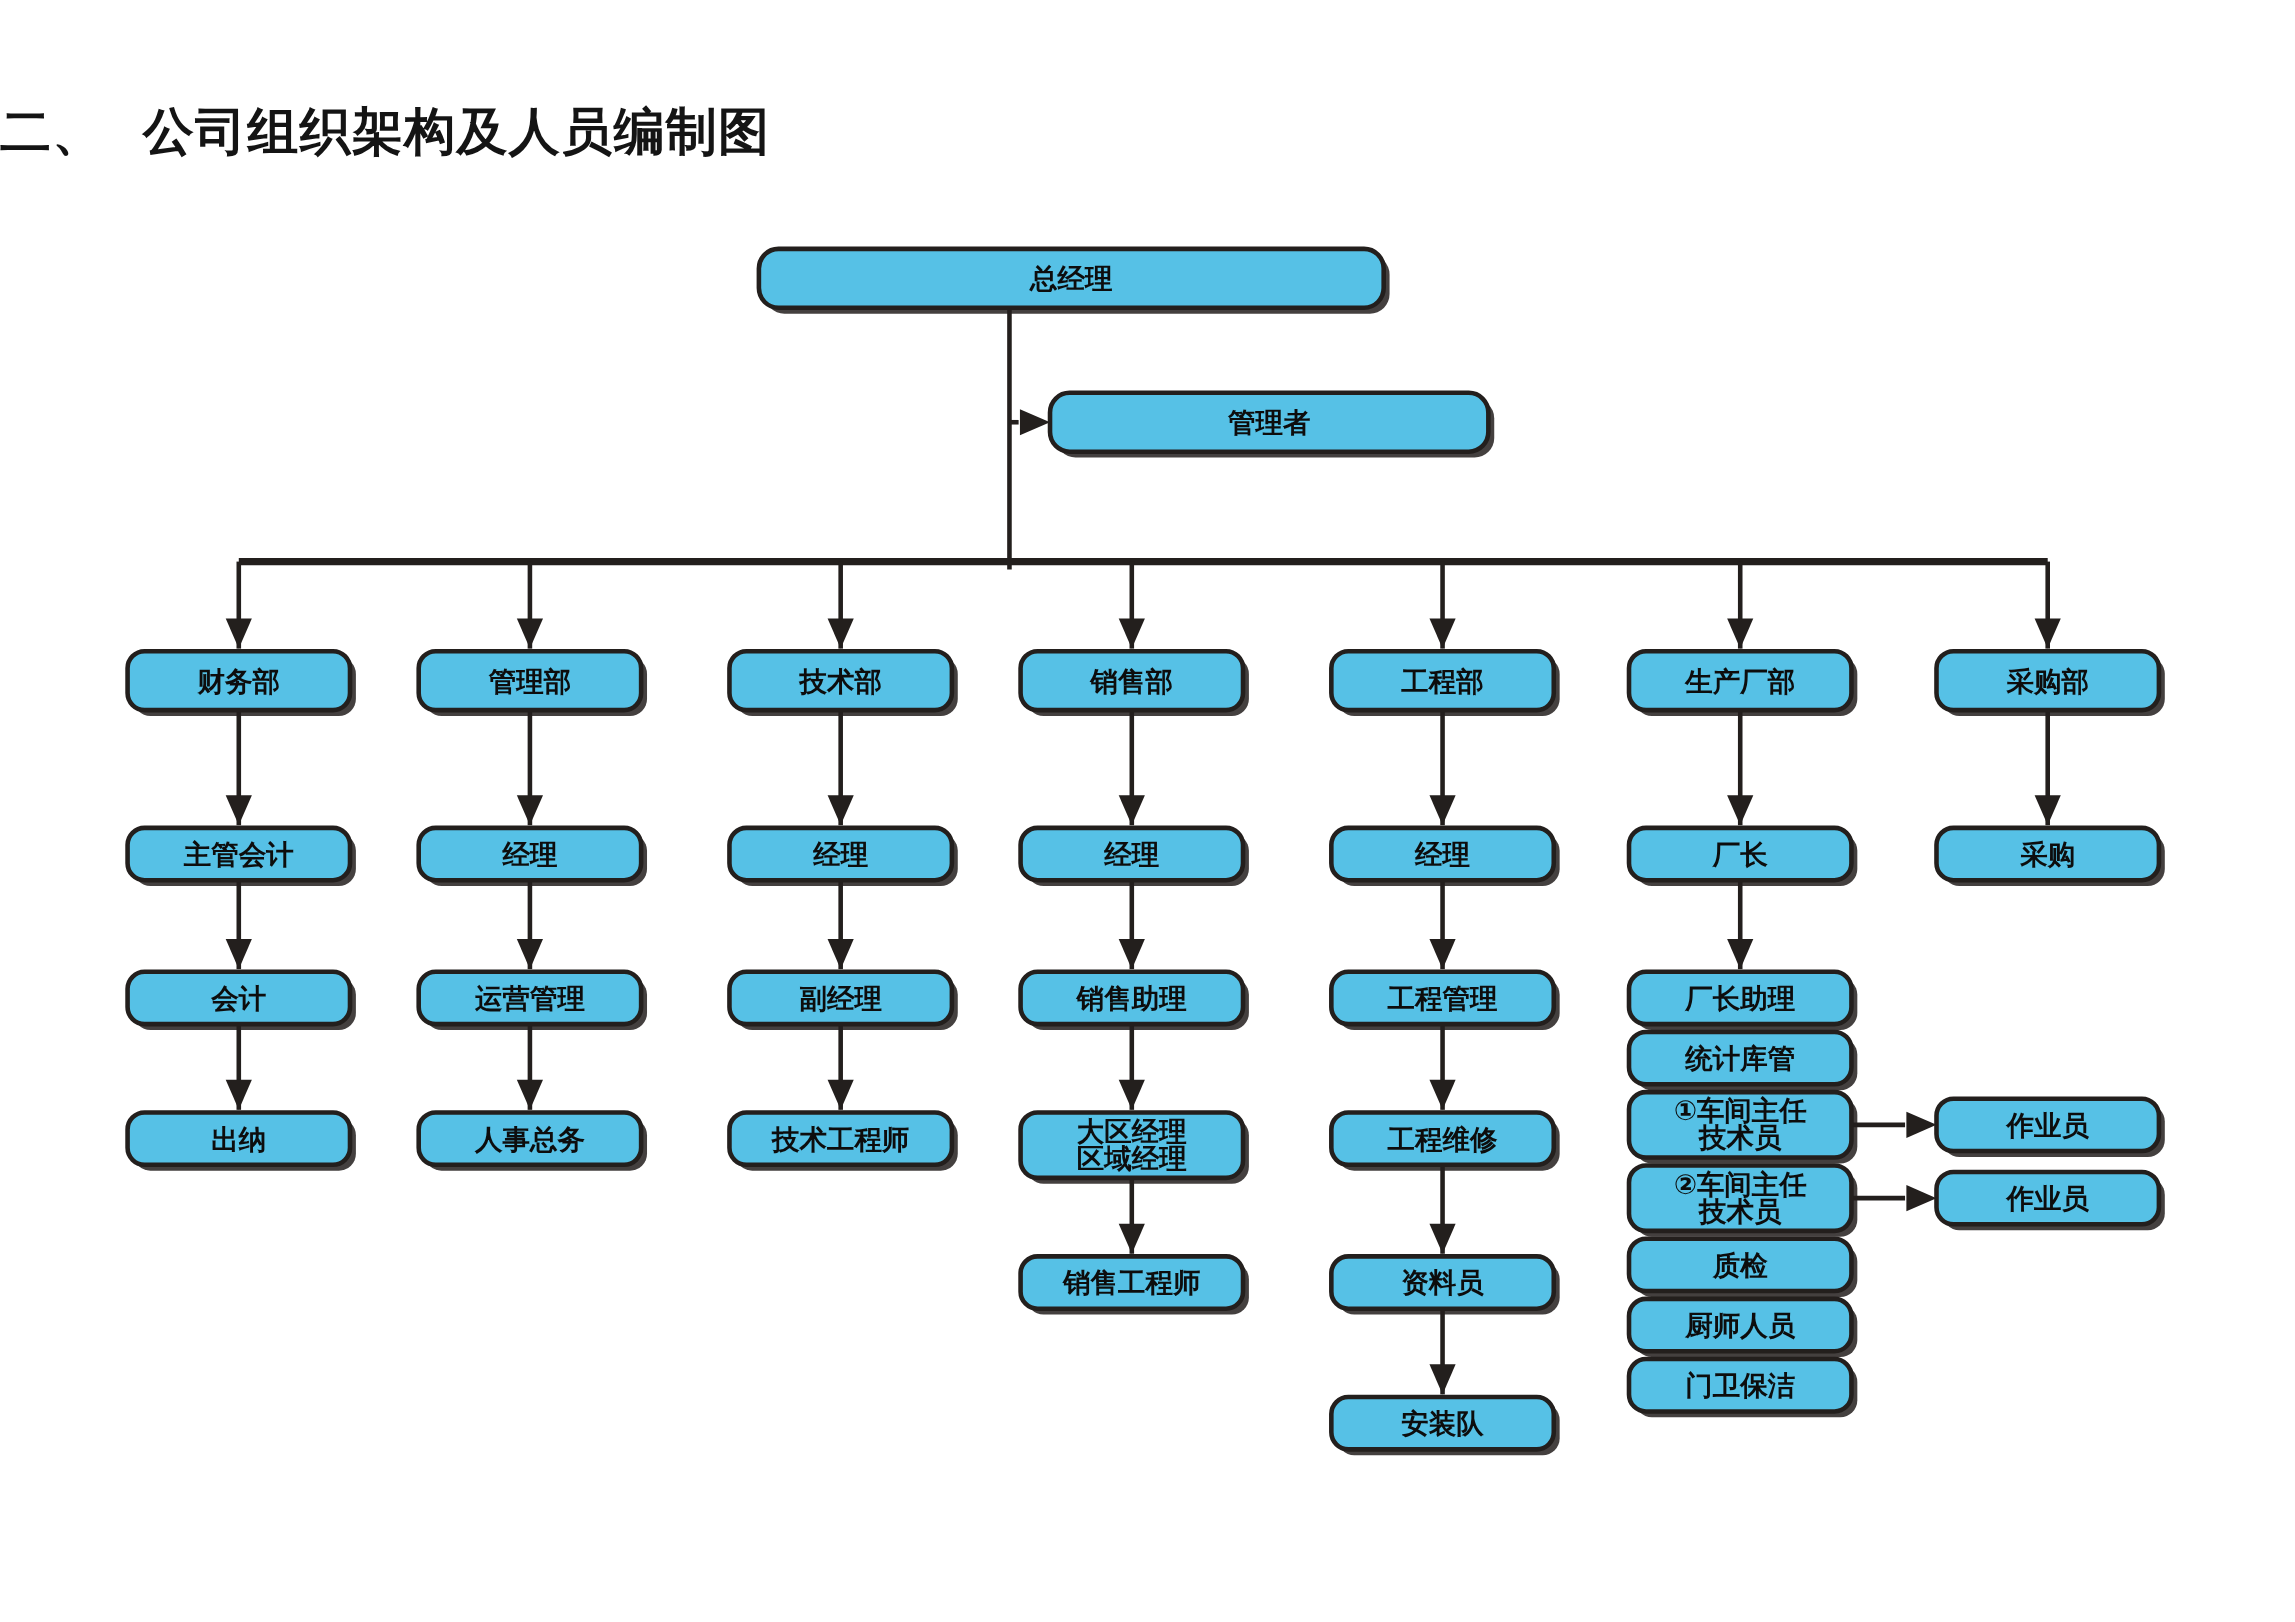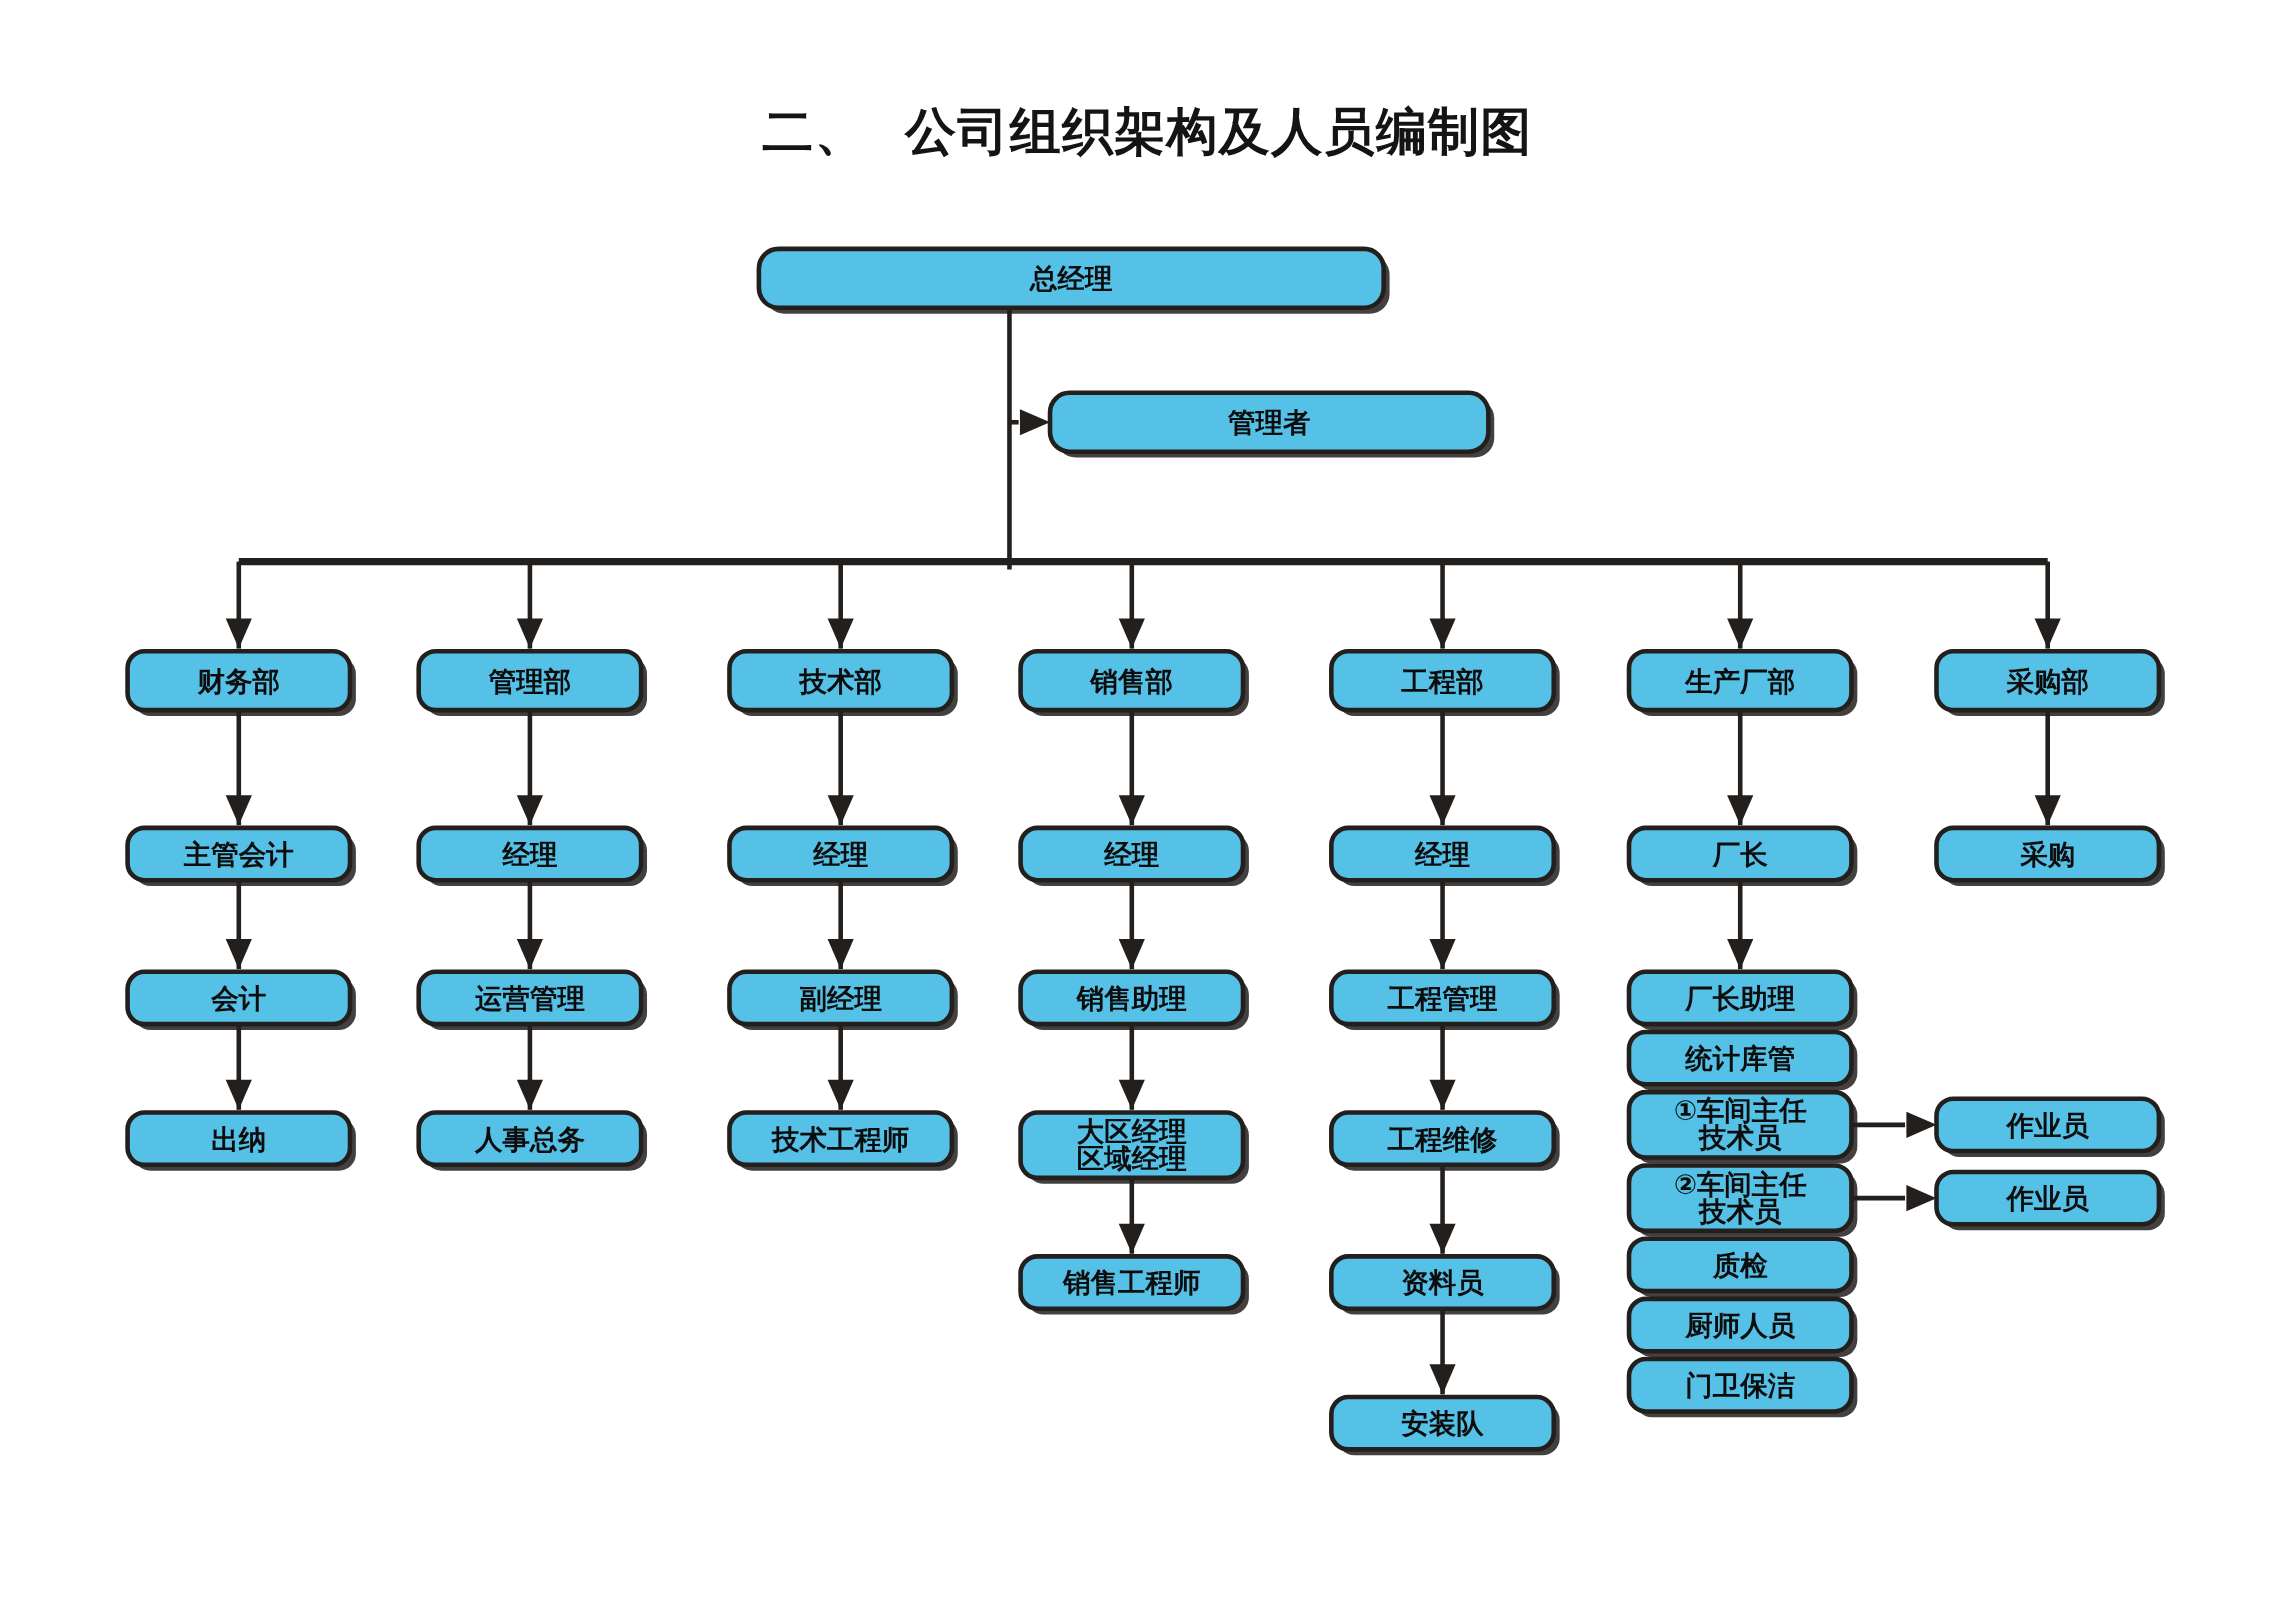--- a/index.html
+++ b/index.html
@@ -18,21 +18,20 @@
     position: absolute;
     left: 0; top: 0;
     width: 2295px;
     height: 1623px;
   }
   .page-title {
     position: absolute;
     left: 0;
     top: 98px;
     width: 2295px;
-    text-align: center;
     font-size: 51px;
     font-weight: bold;
     color: #141414;
     letter-spacing: 1.3px;
     font-family: "DejaVu Sans", "Liberation Sans", sans-serif;
     white-space: pre;
   }
   svg.diagram {
     position: absolute;
     left: 0;

